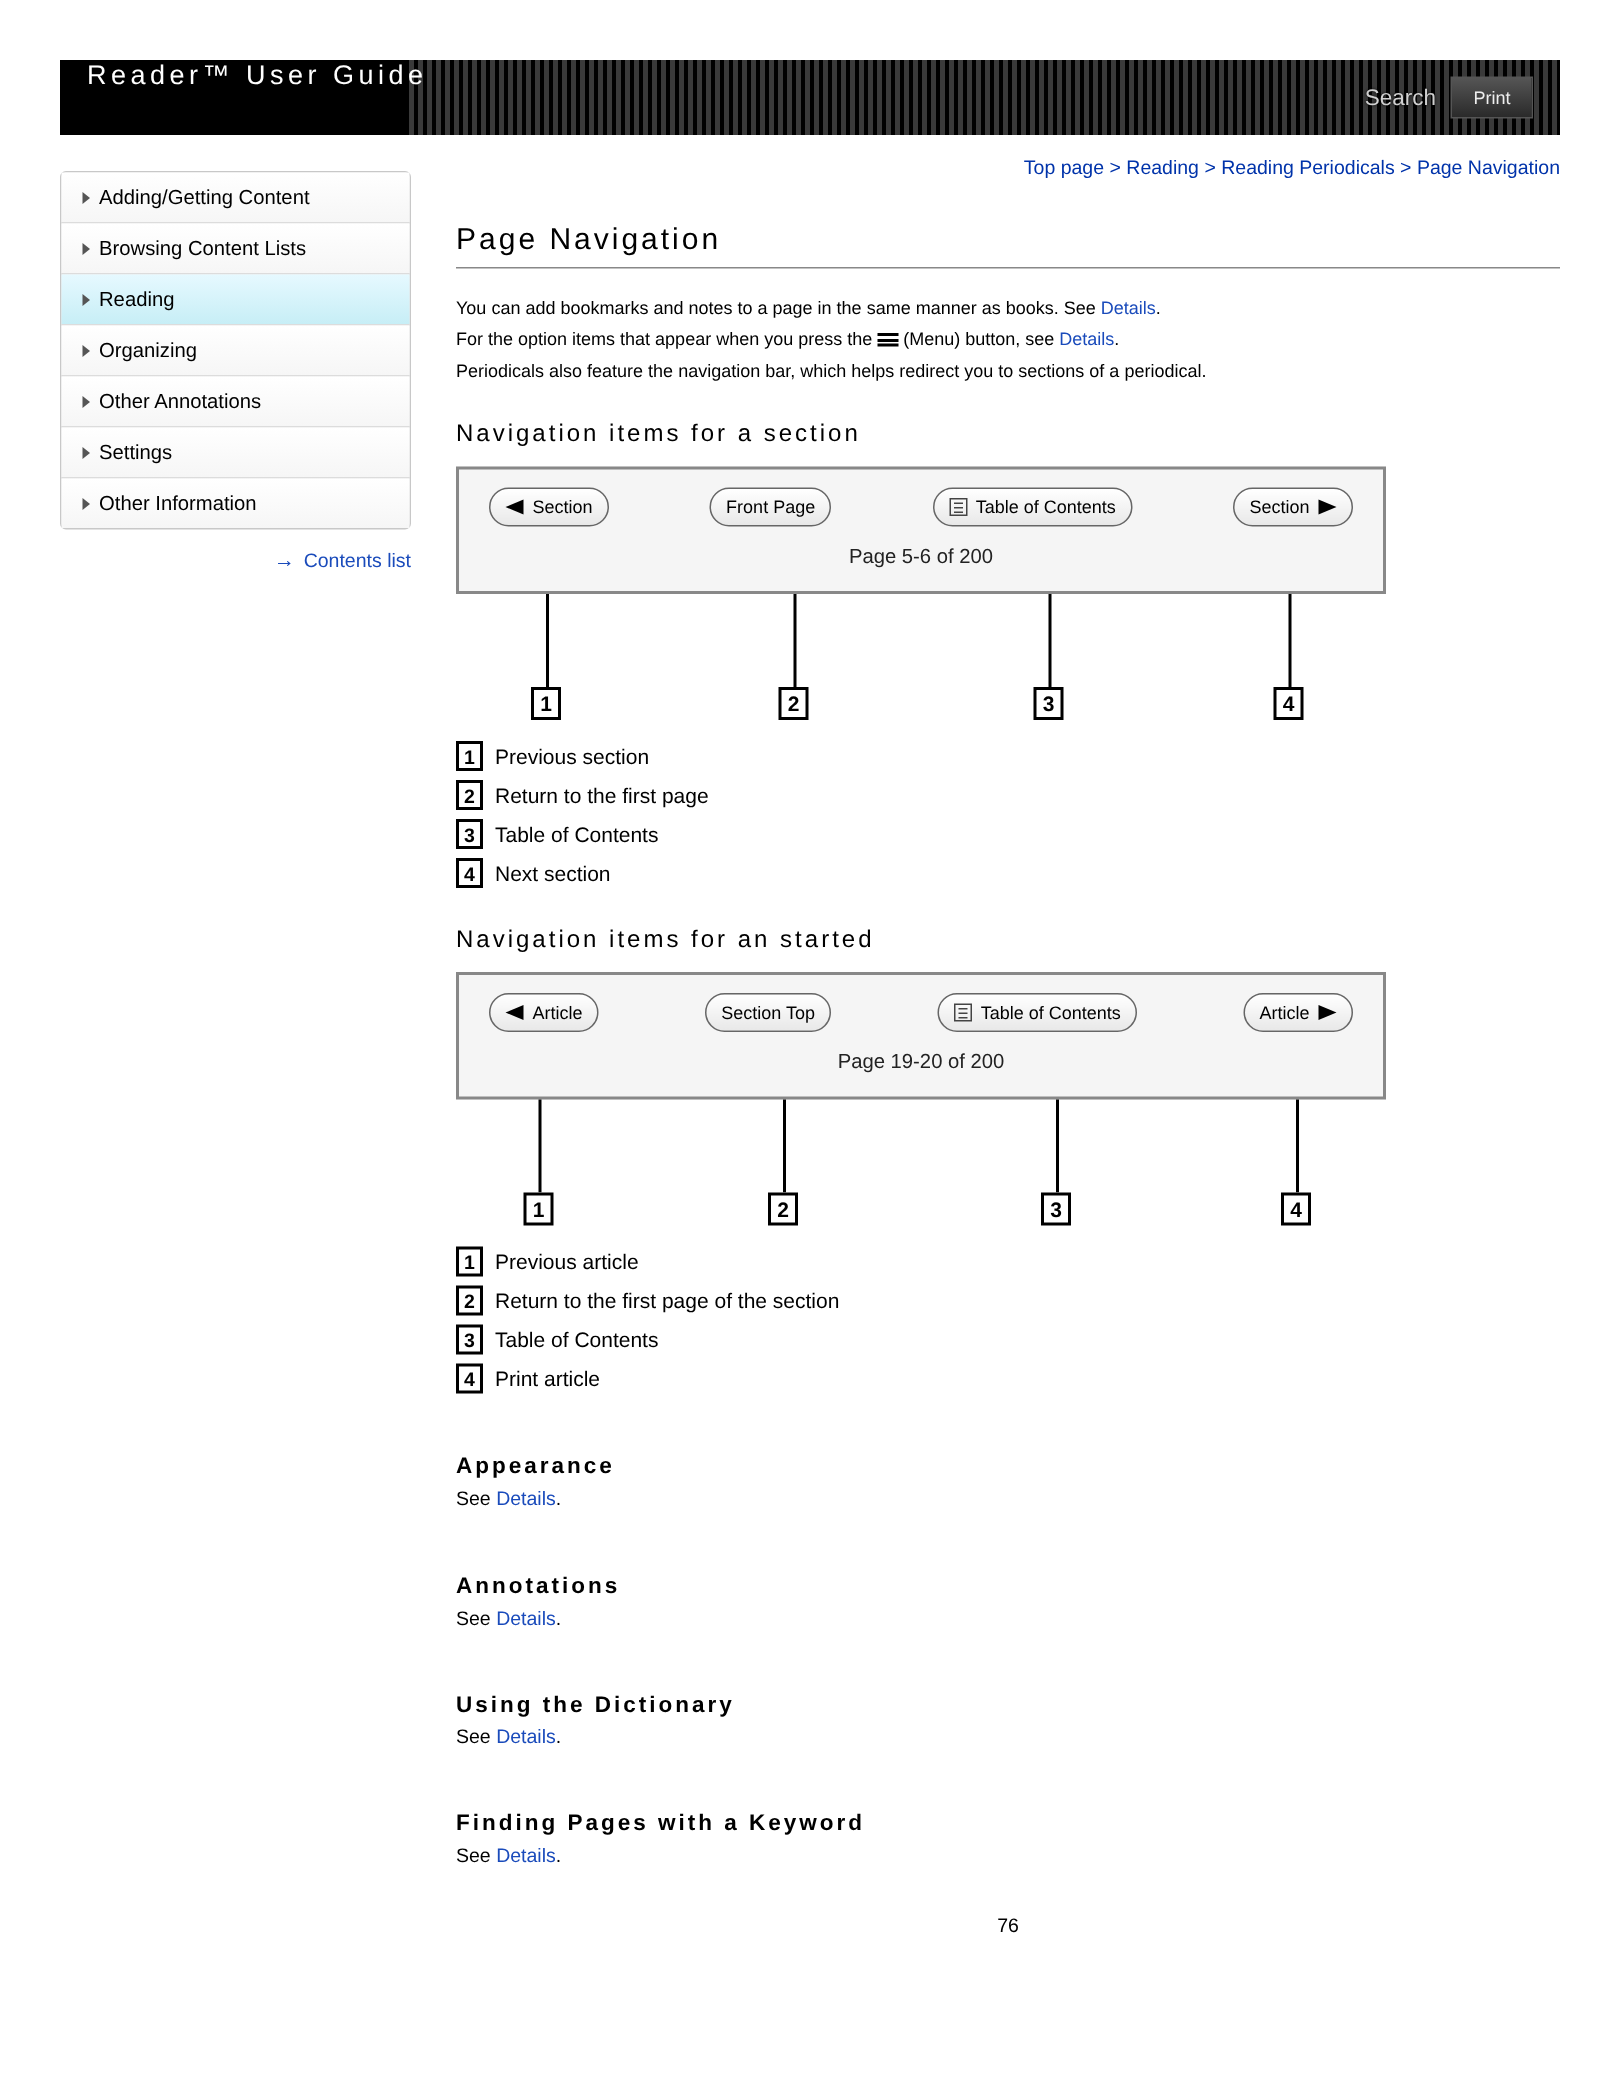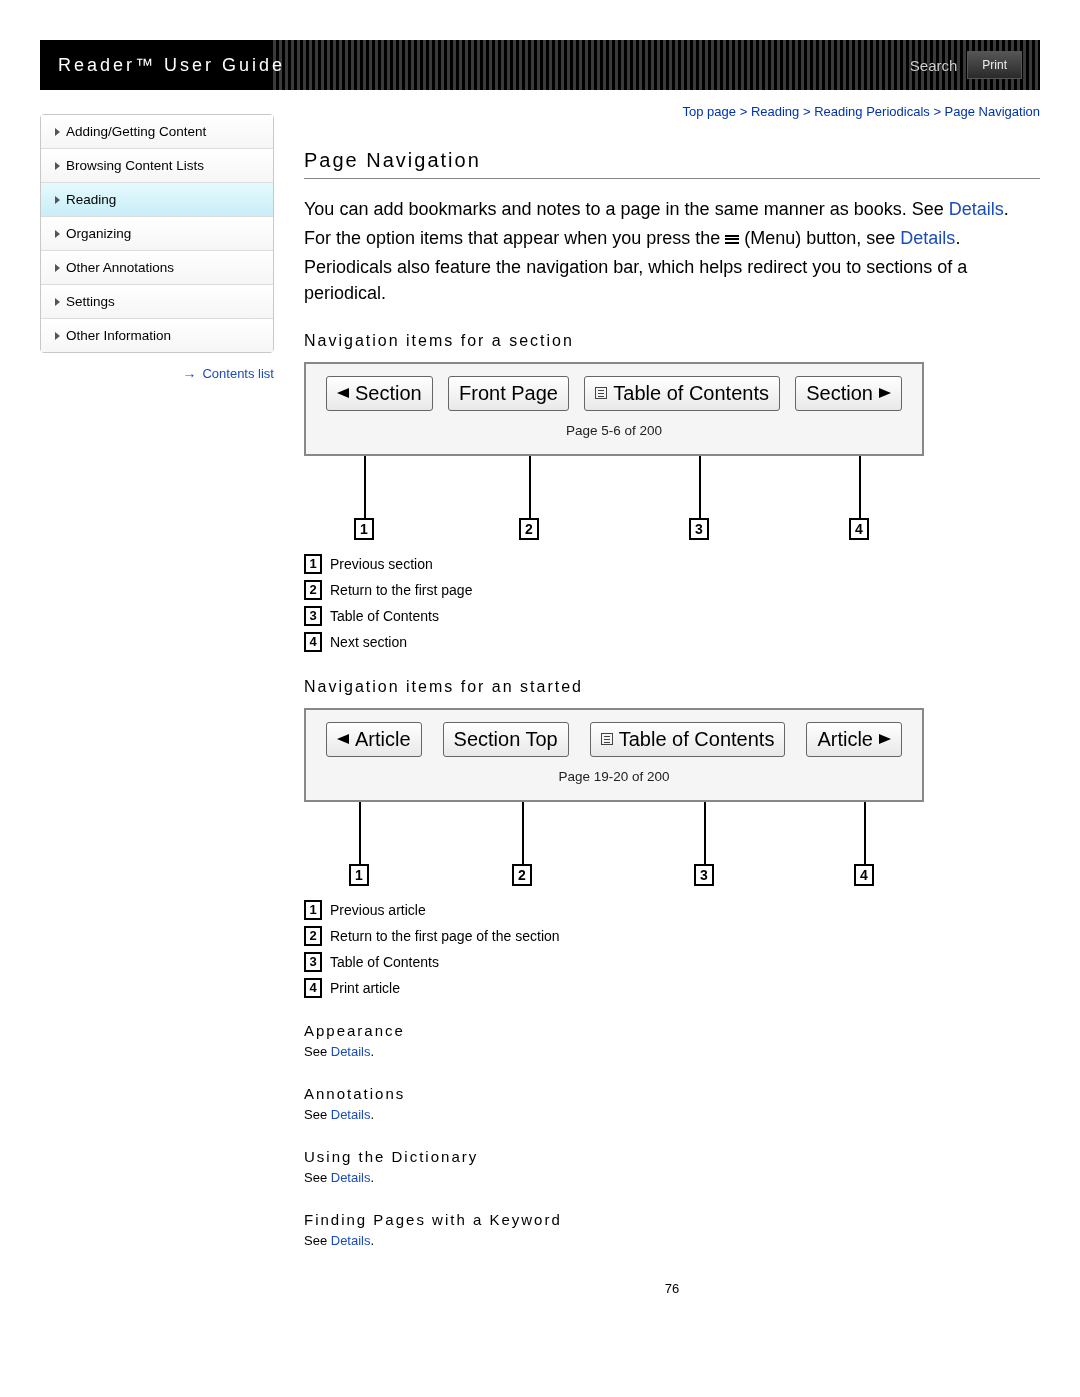--- a/index.html
+++ b/index.html
@@ -1,20 +1,20 @@
 <!DOCTYPE html>
 <html><head>
 <meta charset="utf-8">
 <style>
   * { box-sizing: border-box; margin: 0; padding: 0; }
   body { font-family: Arial, Helvetica, sans-serif; font-size: 14px; color: #000; background: #fff; width: 1080px; }
   .page { padding: 40px 40px 20px 40px; }
 
   
-  .hdr { height: 50px; background: #000; position: relative; display: flex; align-items: center; padding: 0 18px; }
+  .hdr { height: 50px; background: #000; position: relative; display: flex; padding: 0 18px; }
   .hdr-stripes { position: absolute; inset: 0 0 0 230px; background: repeating-linear-gradient(90deg, #000 0 3px, #3a3a3a 3px 6px); }
   .hdr-title { position: relative; color: #fff; font-size: 18px; letter-spacing: 3px; }
   .hdr-right { position: relative; margin-left: auto; display: flex; align-items: center; gap: 10px; }
   .hdr-search { color: #d0d0d0; font-size: 15px; text-shadow: 0 0 2px #000; }
   .hdr-print-btn { background: linear-gradient(#555,#2a2a2a); color: #eee; border: 1px solid #555; padding: 6px 14px; font-size: 12px; cursor: pointer; }
 
   
   .main { display: flex; gap: 30px; margin-top: 14px; }
   .left { width: 234px; flex-shrink: 0; }
   .right { flex: 1; }
@@ -28,32 +28,32 @@
   .side-item { padding: 9px 10px 9px 14px; border-bottom: 1px solid #dcdcdc; font-size: 13.5px; cursor: pointer; display: flex; align-items: center; gap: 6px; background: linear-gradient(#fff,#f6f6f6); }
   .side-item:last-child { border-bottom: none; }
   .side-item.active { background: linear-gradient(#e6f9ff,#c7eef6); }
   .tri { width: 0; height: 0; border-top: 4px solid transparent; border-bottom: 4px solid transparent; border-left: 5px solid #555; flex-shrink: 0; }
   .contents-link { text-align: right; font-size: 13px; color: #1a4bbb; margin-top: 12px; display: flex; justify-content: flex-end; align-items: center; gap: 6px; cursor: pointer; }
   .arrow-r { color: #1a4bbb; font-size: 14px; }
 
   
   h1 { font-size: 20px; letter-spacing: 2px; font-weight: 400; margin-bottom: 6px; }
   .rule { border: 0; border-top: 1px solid #888; margin-bottom: 18px; }
-  p { font-size: 18px; line-height: 1.4; margin-bottom: 4px; }
+  p { font-size: 12px; line-height: 1.4; margin-bottom: 4px; }
   a.link { color: #1a4bbb; text-decoration: none; }
   h2 { font-size: 16px; letter-spacing: 2px; font-weight: 400; margin-top: 26px; margin-bottom: 12px; }
-  h3 { font-size: 15px; letter-spacing: 2px; font-weight: 400; margin-top: 24px; margin-bottom: 4px; }
+  h3 { font-size: 15px; letter-spacing: 2px; font-weight: 700; margin-top: 40px; margin-bottom: 4px; }
   .see { font-size: 13px; }
   .menu-glyph { display: inline-block; width: 14px; vertical-align: middle; }
   .menu-glyph span { display:block; height:2px; background:#000; margin:1.5px 0; }
 
   
   .diagram { border: 2px solid #888; background: #f5f5f5; padding: 12px 20px 16px 20px; width: 620px; position: relative; }
   .diag-row { display: flex; justify-content: space-between; gap: 10px; }
-  .btn-box { background: linear-gradient(#fff,#e8e8e8); border: 1px solid #666; border-radius: 3px; padding: 5px 10px; font-size: 20px; display: flex; align-items: center; gap: 6px; }
+  .btn-box { background: linear-gradient(#fff,#e8e8e8); border: 1px solid #666; border-radius: 14px; padding: 5px 10px; font-size: 12px; display: flex; align-items: center; gap: 6px; }
   .arrow-l-ic::before { content: ""; display:inline-block; width:0; height:0; border-top:5px solid transparent; border-bottom:5px solid transparent; border-right:12px solid #000; }
   .arrow-r-ic::after { content: ""; display:inline-block; width:0; height:0; border-top:5px solid transparent; border-bottom:5px solid transparent; border-left:12px solid #000; }
   .toc-ic { display:inline-block; width:12px; height:12px; border:1px solid #444; position: relative; }
   .toc-ic::before { content:""; position:absolute; left:2px; right:2px; top:2px; height:1px; background:#444; box-shadow: 0 3px 0 #444, 0 6px 0 #444; }
   .page-info { text-align: center; font-size: 13.5px; margin-top: 12px; color: #222; }
   .callouts { position: relative; height: 90px; width: 620px; }
   .callouts .line { position: absolute; width: 2px; background: #000; top: 0; }
   .callouts .num { position: absolute; top: 62px; border: 2px solid #000; width: 20px; height: 22px; display:flex;align-items:center;justify-content:center; font-weight:bold; font-size:14px; background:#fff; transform: translateX(-50%); }
   .leg { margin-top: 8px; }
   .leg-row { display: flex; align-items: center; gap: 8px; margin-bottom: 6px; font-size: 14px; }

